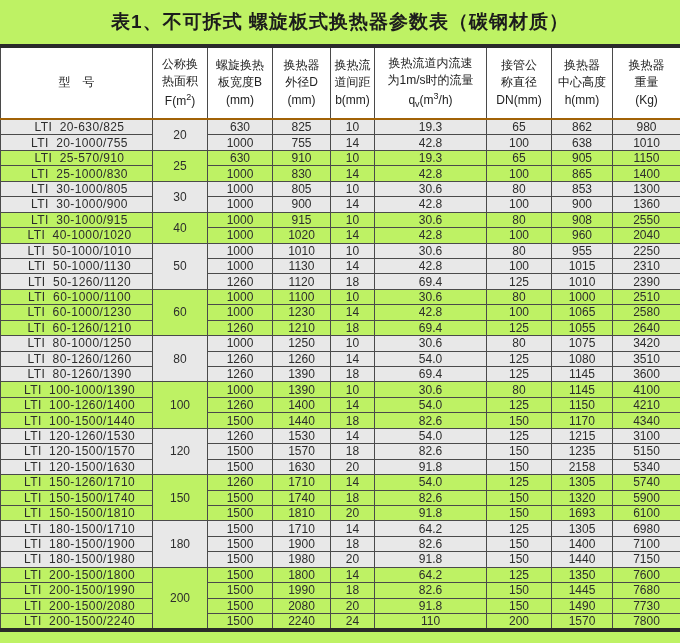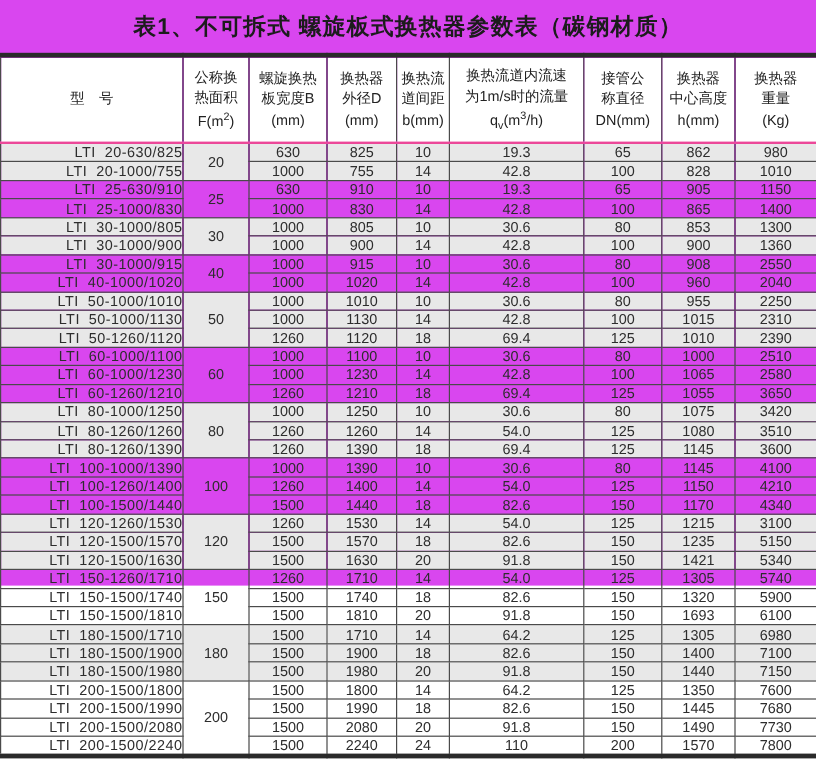--- a/index.html
+++ b/index.html
@@ -7,23 +7,23 @@
     padding: 0;
     background: #ffffff;
     width: 680px;
     height: 643px;
     overflow: hidden;
     font-family: "Liberation Sans", "DejaVu Sans", sans-serif;
     -webkit-font-smoothing: antialiased;
   }
   .page {
     width: 680px;
-    height: 488px;
+    height: 643px;
     position: relative;
-    background: #d946ef;
+    background: #bef264;
   }
   .title {
     margin: 0;
     padding-top: 9px;
     text-align: center;
     font-size: 19px;
     font-weight: bold;
     letter-spacing: 1px;
     color: #1c1c1c;
     font-family: "Liberation Sans", "DejaVu Sans", sans-serif;
@@ -44,35 +44,35 @@
     padding: 0;
     text-align: center;
     vertical-align: middle;
     overflow: hidden;
   }
   table.param-table thead th {
     height: 70px;
     font-weight: normal;
     font-size: 12px;
     line-height: 1.45;
-    border-bottom: 2px solid #ec4899;
+    border-bottom: 2px solid #a16207;
     background: #ffffff;
     color: #222222;
   }
   table.param-table thead th sup, table.param-table thead th sub {
     font-size: 9px;
   }
   table.param-table tbody td {
     height: 14.45px;
     font-size: 12px;
     line-height: 1;
     white-space: nowrap;
   }
   table.param-table tbody td.model {
-    text-align: right;
+    text-align: center;
     padding-left: 6px;
     letter-spacing: 0.4px;
     white-space: pre;
     margin-left: 16px;
   }
   table.param-table tbody tr.shaded td {
     background: #e8e8e8;
   }
   table.param-table tbody td.area {
     font-size: 12px;
@@ -121,25 +121,25 @@
           <td>862</td>
           <td>980</td>
         </tr>
         <tr class="shaded">
           <td class="model">LTI  20-1000/755</td>
           <td>1000</td>
           <td>755</td>
           <td>14</td>
           <td>42.8</td>
           <td>100</td>
-          <td>828</td>
+          <td>638</td>
           <td>1010</td>
         </tr>
         <tr>
-          <td class="model">LTI  25-630/910</td>
+          <td class="model">LTI  25-570/910</td>
           <td class="area" rowspan="2">25</td>
           <td>630</td>
           <td>910</td>
           <td>10</td>
           <td>19.3</td>
           <td>65</td>
           <td>905</td>
           <td>1150</td>
         </tr>
         <tr>
@@ -247,21 +247,21 @@
           <td>2580</td>
         </tr>
         <tr>
           <td class="model">LTI  60-1260/1210</td>
           <td>1260</td>
           <td>1210</td>
           <td>18</td>
           <td>69.4</td>
           <td>125</td>
           <td>1055</td>
-          <td>3650</td>
+          <td>2640</td>
         </tr>
         <tr class="shaded">
           <td class="model">LTI  80-1000/1250</td>
           <td class="area" rowspan="3">80</td>
           <td>1000</td>
           <td>1250</td>
           <td>10</td>
           <td>30.6</td>
           <td>80</td>
           <td>1075</td>
@@ -339,21 +339,21 @@
           <td>1235</td>
           <td>5150</td>
         </tr>
         <tr class="shaded">
           <td class="model">LTI  120-1500/1630</td>
           <td>1500</td>
           <td>1630</td>
           <td>20</td>
           <td>91.8</td>
           <td>150</td>
-          <td>1421</td>
+          <td>2158</td>
           <td>5340</td>
         </tr>
         <tr>
           <td class="model">LTI  150-1260/1710</td>
           <td class="area" rowspan="3">150</td>
           <td>1260</td>
           <td>1710</td>
           <td>14</td>
           <td>54.0</td>
           <td>125</td>

